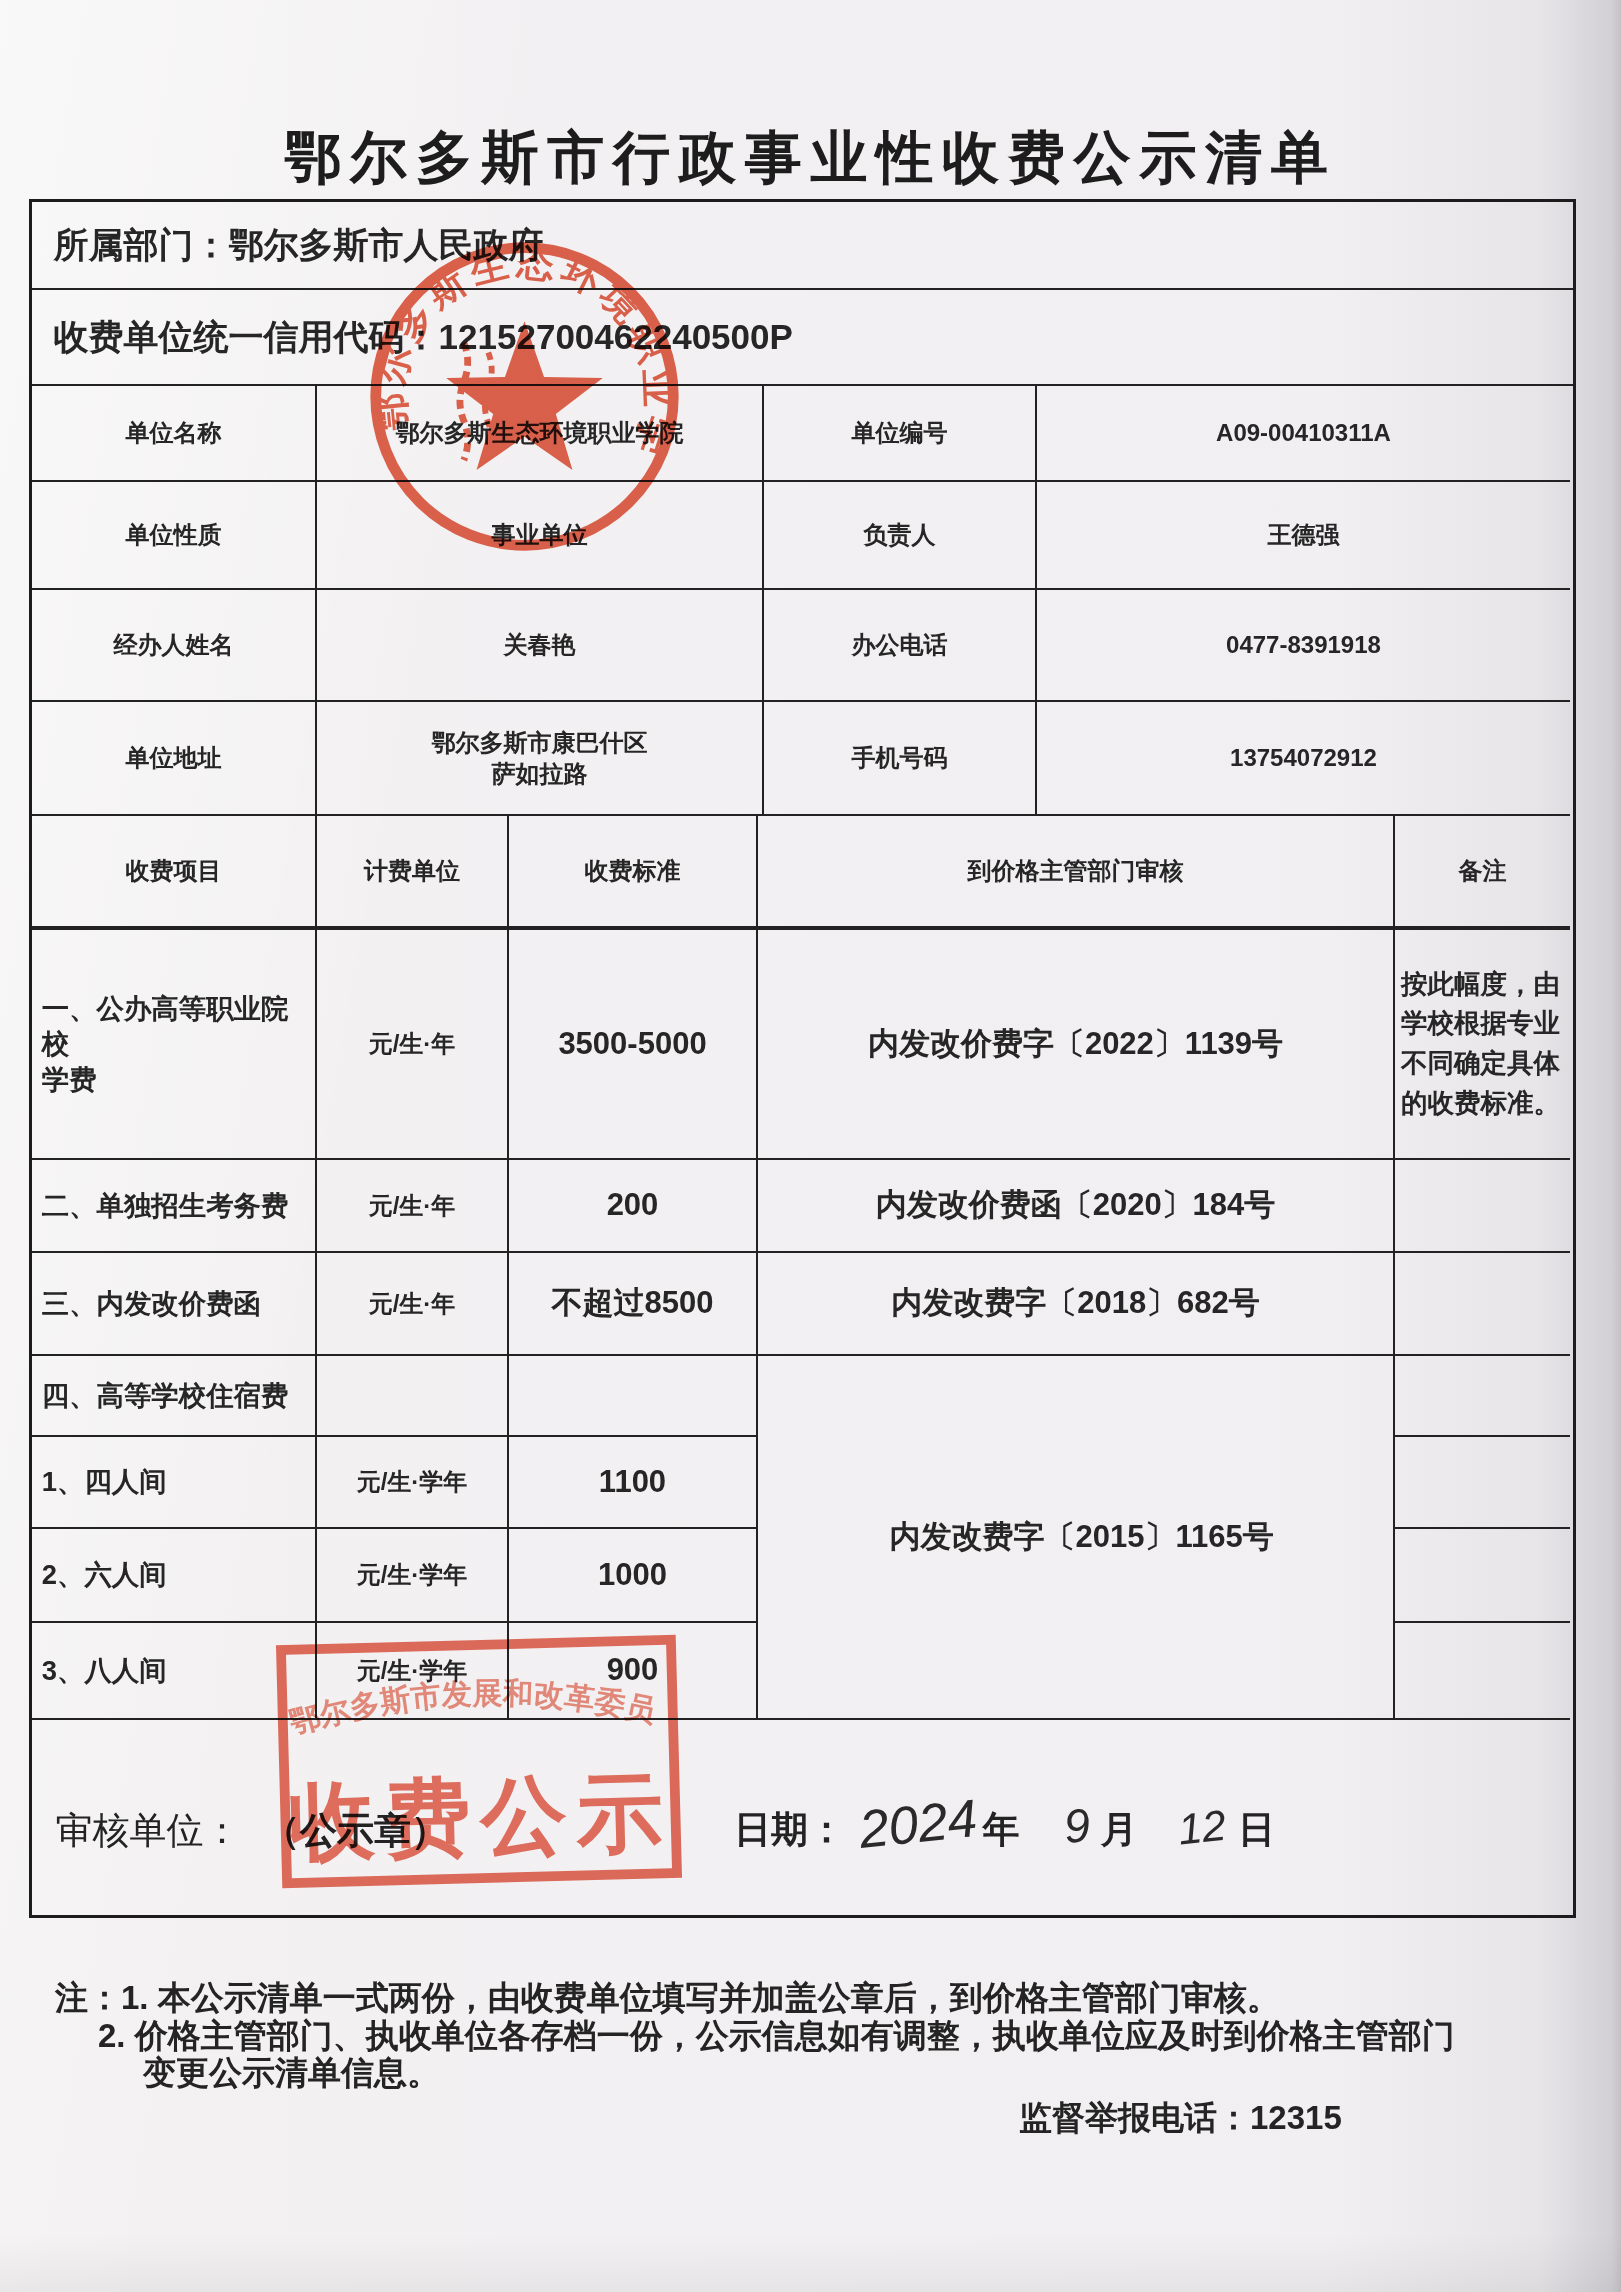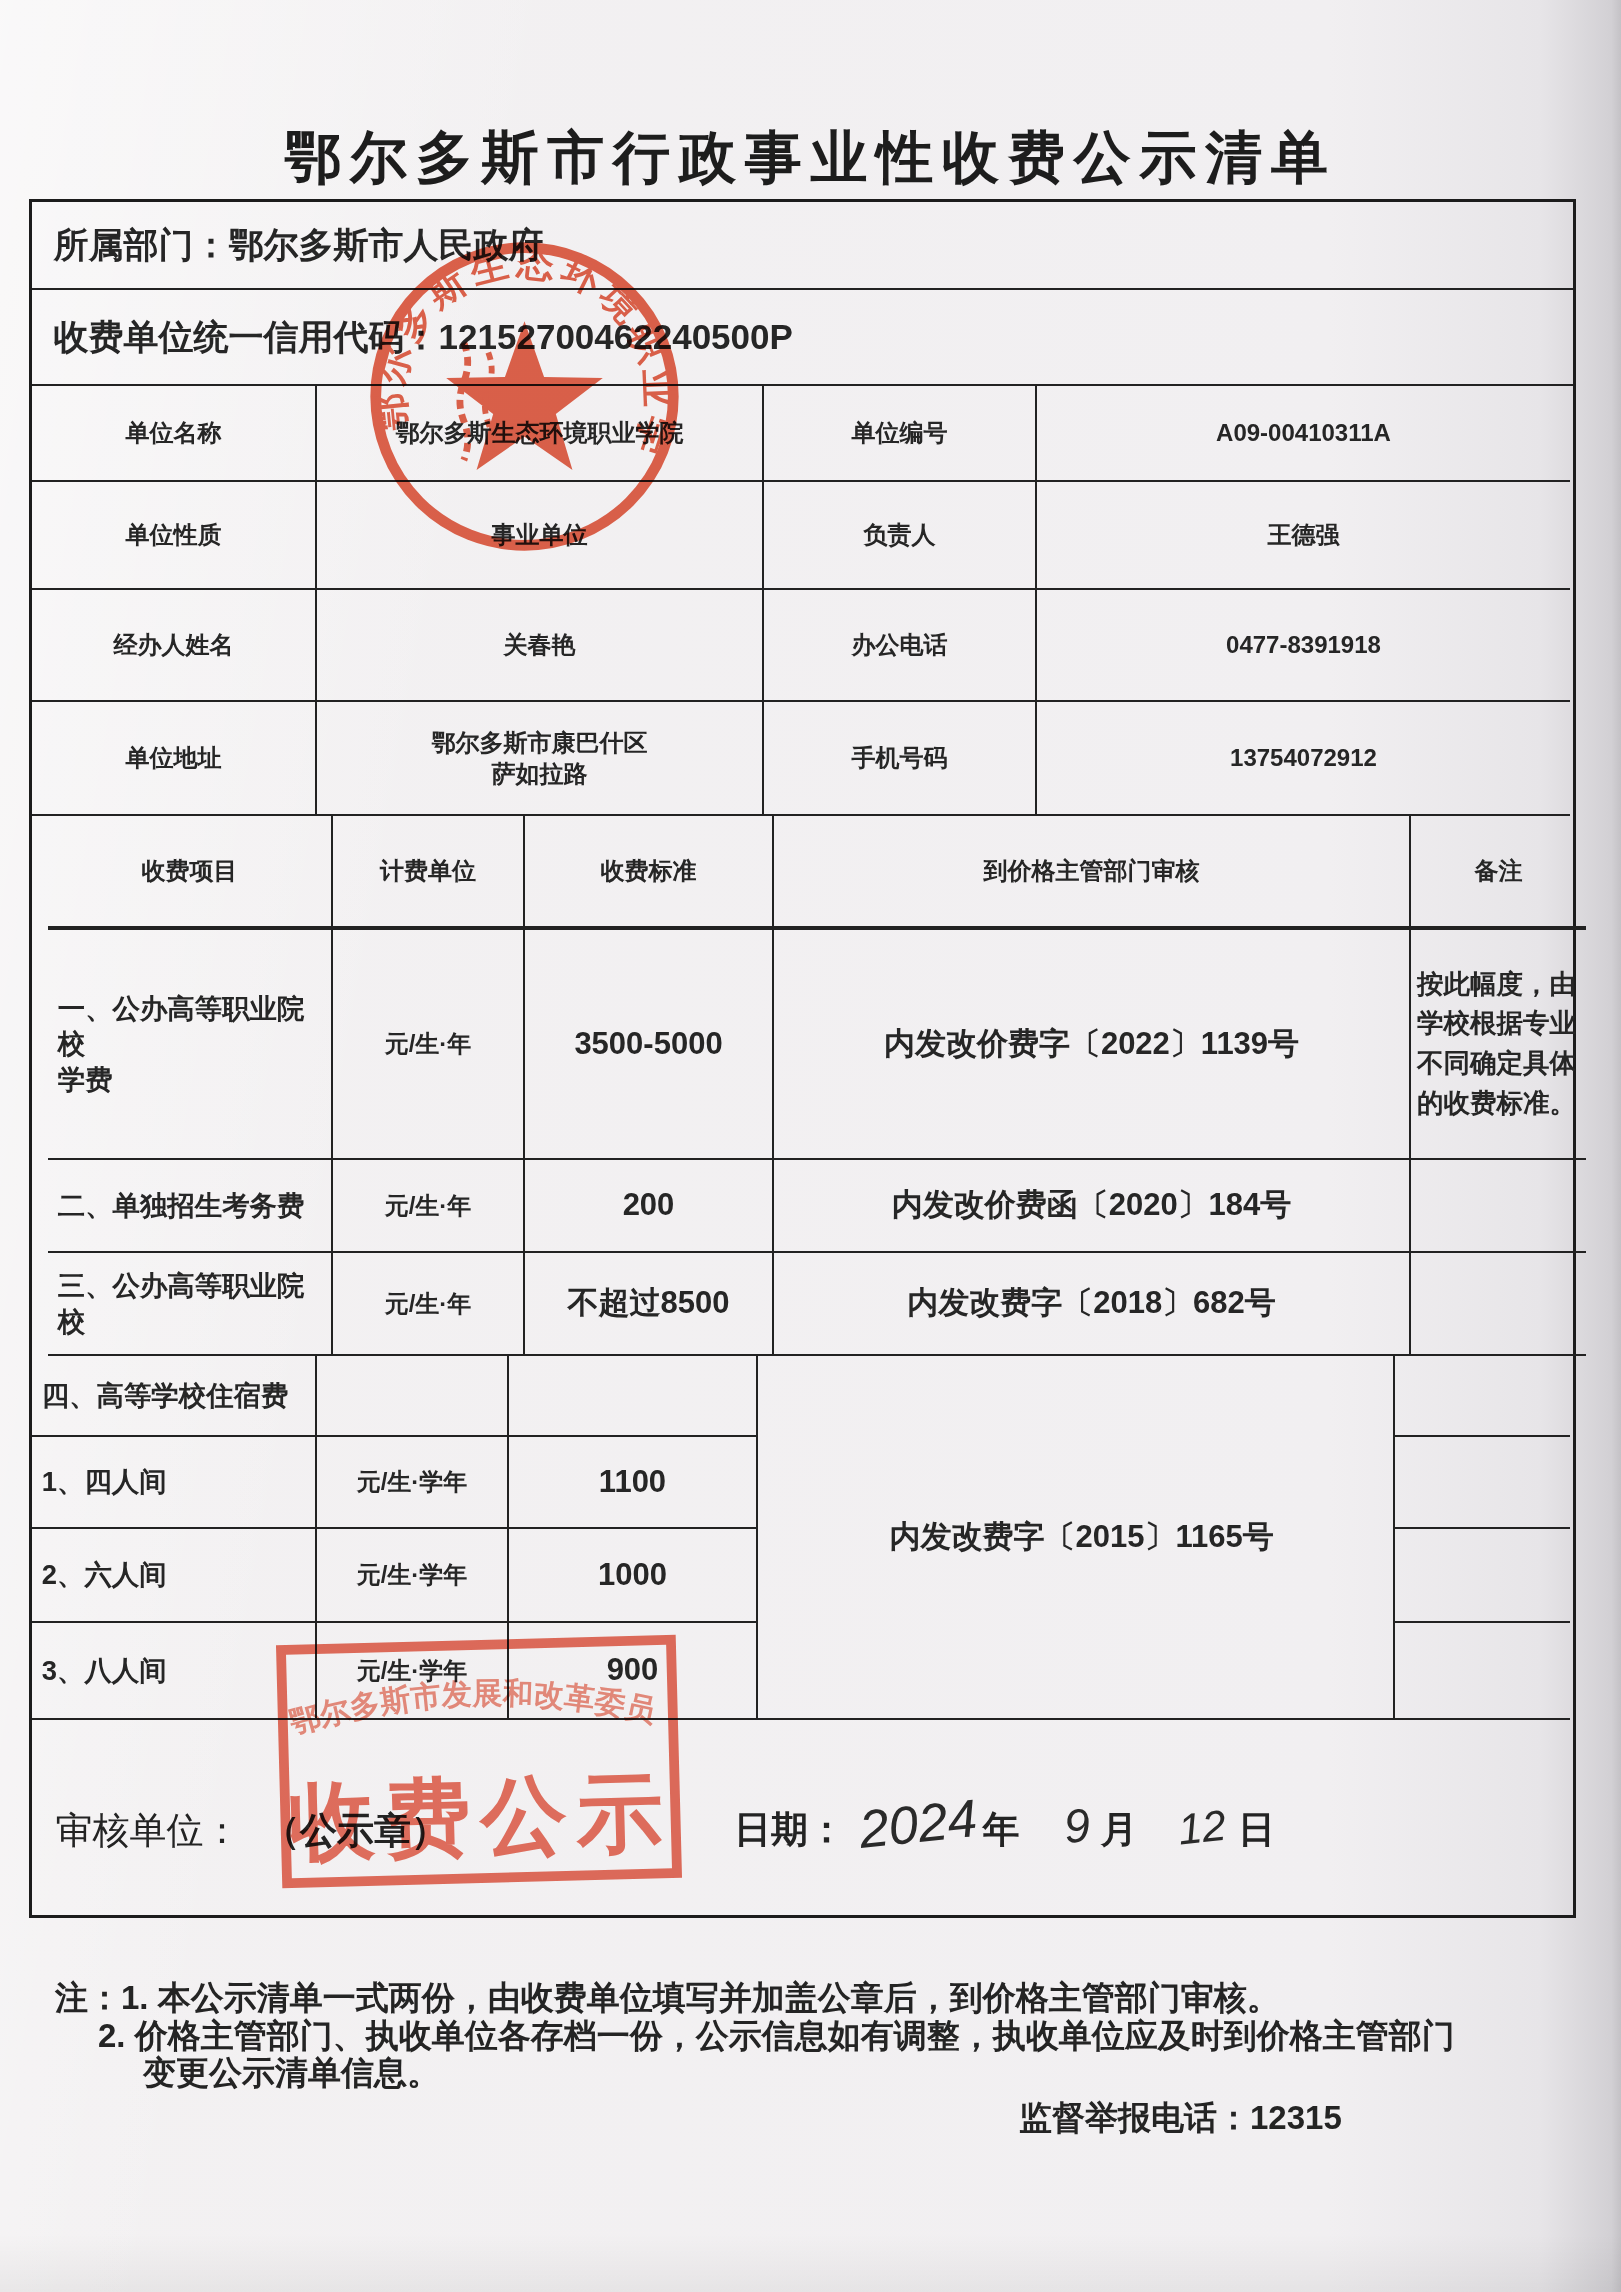--- a/index.html
+++ b/index.html
@@ -85,21 +85,21 @@
       <div class="cell">办公电话</div>
       <div class="cell noR">0477-8391918</div>
 
       <div class="cell">单位地址</div>
       <div class="cell pre">鄂尔多斯市康巴什区
 萨如拉路</div>
       <div class="cell">手机号码</div>
       <div class="cell noR">13754072912</div>
     </div>
 
-    <div class="sec" style="grid-template-columns:285px 192px 249px 637px 175px;grid-template-rows:114px 230px 93px 103px;margin-left:16px;">
+    <div class="sec" style="grid-template-columns:285px 192px 249px 637px 175px;grid-template-rows:114px 230px 93px 103px;">
       <div class="cell thickB">收费项目</div>
       <div class="cell thickB">计费单位</div>
       <div class="cell thickB">收费标准</div>
       <div class="cell thickB">到价格主管部门审核</div>
       <div class="cell thickB noR">备注</div>
 
       <div class="cell left item-cell pre">一、公办高等职业院校
 学费</div>
       <div class="cell">元/生·年</div>
       <div class="cell small-num">3500-5000</div>
@@ -108,21 +108,21 @@
 学校根据专业
 不同确定具体
 的收费标准。</div>
 
       <div class="cell left item-cell">二、单独招生考务费</div>
       <div class="cell">元/生·年</div>
       <div class="cell small-num">200</div>
       <div class="cell small-num">内发改价费函〔2020〕184号</div>
       <div class="cell noR"></div>
 
-      <div class="cell left item-cell">三、公办高等职业院校</div>
+      <div class="cell left item-cell">三、内发改价费函</div>
       <div class="cell">元/生·年</div>
       <div class="cell small-num">不超过8500</div>
       <div class="cell small-num">内发改费字〔2018〕682号</div>
       <div class="cell noR"></div>
     </div>
 
     <div class="sec" style="grid-template-columns:285px 192px 249px 637px 175px;grid-template-rows:81px 92px 94px 97px;">
       <div class="cell left item-cell">四、高等学校住宿费</div>
       <div class="cell"></div>
       <div class="cell"></div>

